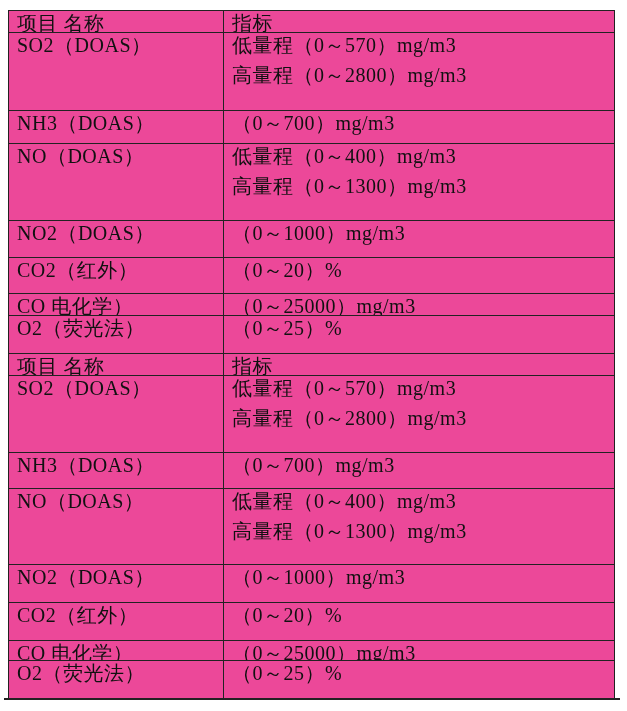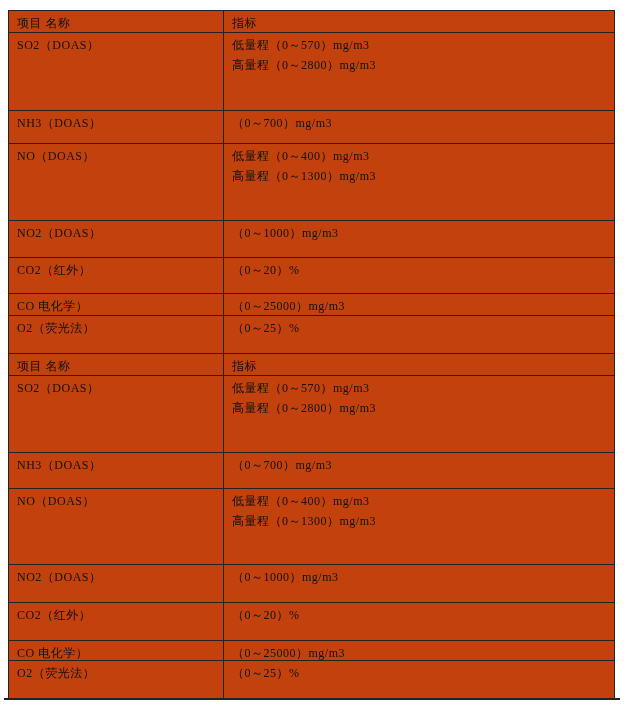--- a/index.html
+++ b/index.html
@@ -19,29 +19,29 @@
     width: 607px;
     box-sizing: border-box;
     display: grid;
     grid-template-columns: 214px 390px;
     grid-template-rows: 21px 77px 32px 76px 36px 35px 21px 37px 21px 76px 35px 75px 37px 37px 19px 38px;
     gap: 1px;
     padding: 1px;
     background: #222222; 
   }
   .cell {
-    background: #c2410c;
+    background: #ec4899;
     padding: 2px 6px 0 8px;
-    font-size: 12px;
+    font-size: 20px;
     line-height: 20px;
     letter-spacing: 0.5px;
     overflow: hidden;
     white-space: nowrap;
   }
-  .cell .line2 { margin-top: 0; }
+  .cell .line2 { margin-top: 10px; }
   .bottom-rule {
     position: absolute;
     left: 4px;
     top: 698px;
     width: 616px;
     height: 2px;
     background: #222222;
   }
 </style>
 </head>

